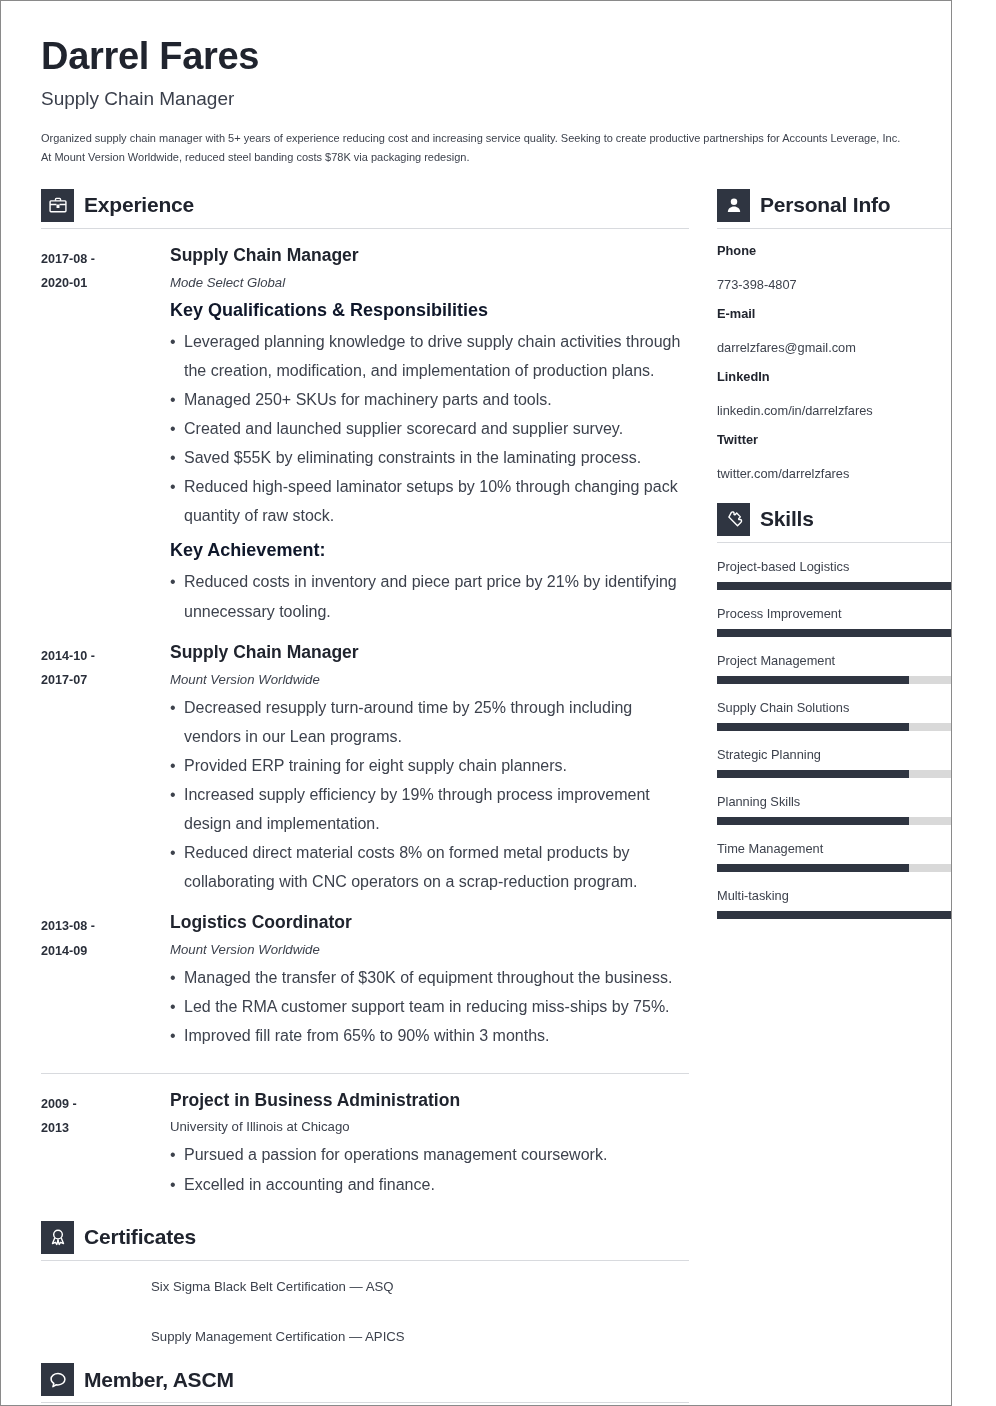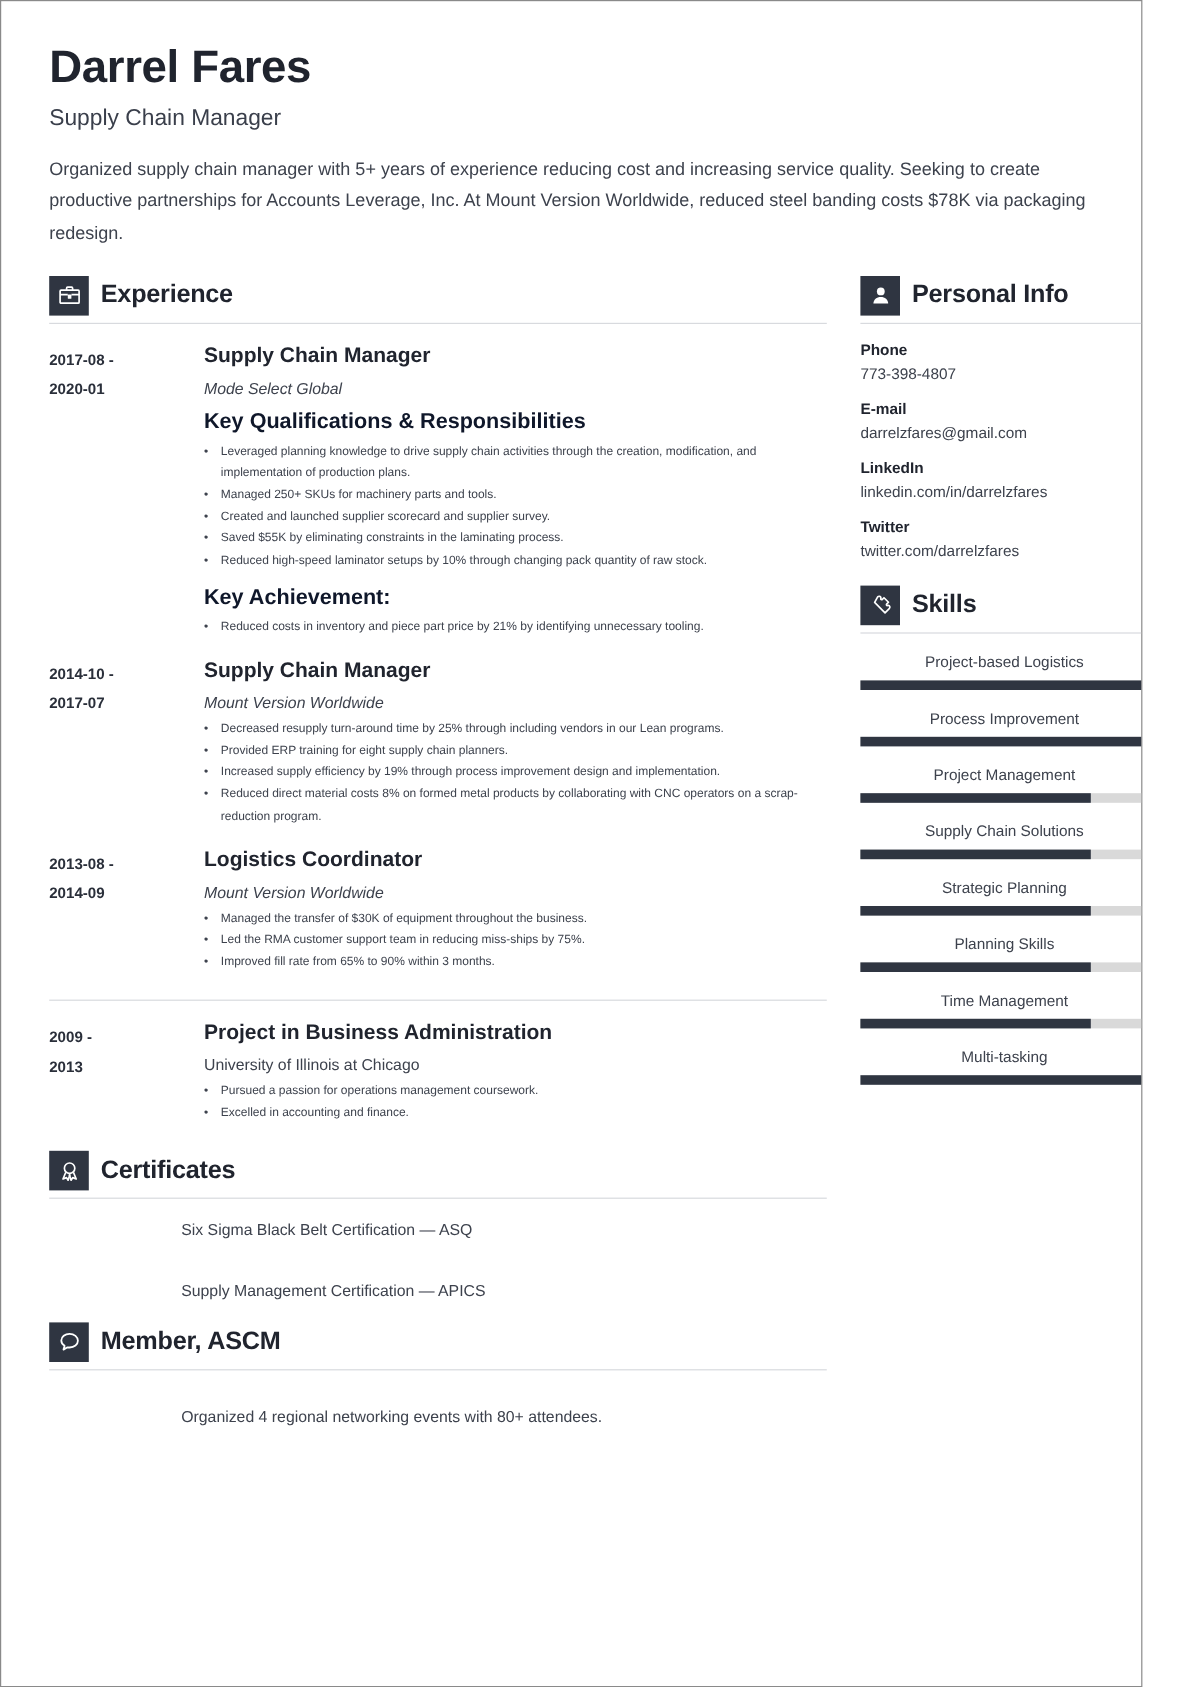--- a/index.html
+++ b/index.html
@@ -29,21 +29,21 @@
     letter-spacing: -0.3px;
     line-height: 1.15;
   }
   .job-title {
     font-size: 19px;
     color: #3a3f4b;
     margin-top: 9px;
     font-weight: normal;
   }
   .summary {
-    font-size: 15px;
+    font-size: 11px;
     color: #3d424d;
     line-height: 1.78;
     margin-top: 19px;
     max-width: 908px;
   }
 
   
   .columns {
     display: flex;
     margin-top: 21px;
@@ -115,21 +115,21 @@
     font-size: 18px;
     font-weight: bold;
     color: #0f172a;
     margin-top: 10px;
   }
   ul.bullets {
     list-style: none;
     margin-top: 6px;
   }
   ul.bullets li {
-    font-size: 10px;
+    font-size: 16px;
     color: #3d424d;
     line-height: 1.82;
     padding-left: 14px;
     position: relative;
   }
   ul.bullets li::before {
     content: "•";
     position: absolute;
     left: 0;
     top: 0;
@@ -151,29 +151,28 @@
   
   .info-group { margin-top: 14px; }
   .info-label {
     font-size: 12.8px;
     font-weight: bold;
     color: #20242e;
   }
   .info-value {
     font-size: 12.8px;
     color: #3d424d;
-    margin-top: 5px;
+    margin-top: 19px;
   }
 
   .skill { margin-top: 16px; }
   .skill-name {
     font-size: 12.8px;
     color: #3d424d;
     margin-bottom: 8px;
-    text-align: center;
   }
   .skill-track {
     height: 8px;
     width: 100%;
     background: #d9d9d9;
   }
   .skill-fill {
     height: 8px;
     background: #2f3541;
   }

